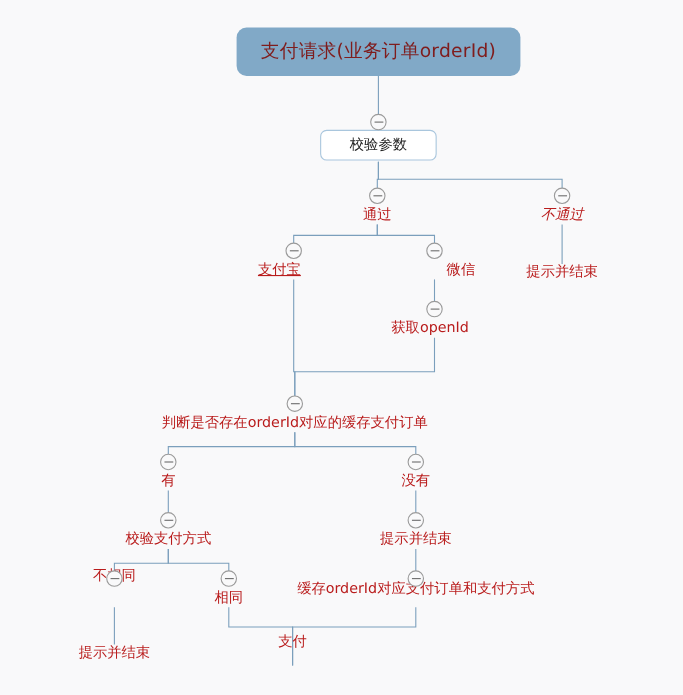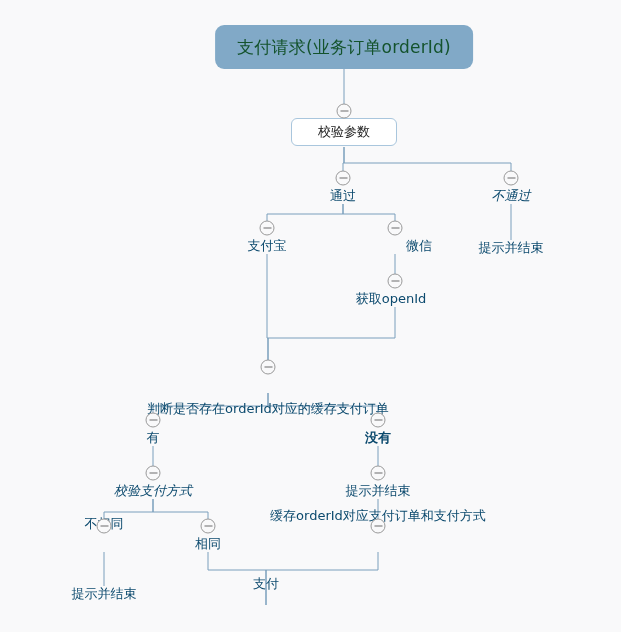--- a/index.html
+++ b/index.html
@@ -26,27 +26,27 @@
     top: 0;
     width: 621px;
     height: 632px;
     pointer-events: none;
   }
   .node {
     position: absolute;
     white-space: nowrap;
     font-size: 13px;
     line-height: 16px;
-    color: #0c4a6e;
+    color: #b91c1c;
     transform: translate(-50%, -50%);
     text-align: center;
   }
   .node.root {
     background: #81a9c7;
-    color: #14532d;
+    color: #7f1d1d;
     font-size: 17px;
     line-height: 20px;
     border-radius: 9px;
     padding: 12px 22px;
     letter-spacing: 0.2px;
   }
   .node.boxed {
     background: #ffffff;
     color: #222222;
     border: 1px solid #a9c6dd;
@@ -100,37 +100,37 @@
       <path d="M 378 552 L 378 570 L 266 570 L 266 605" fill="none" stroke="#7b9fbc" stroke-width="1"></path>
     </svg>
 <div class="node root" style="left: 344px; top: 47px;">支付请求(业务订单orderId)</div>
     <div class="node boxed" style="left: 344px; top: 132px;">校验参数</div>
     <div class="toggle" style="left: 344px; top: 111px;"></div>
     <div class="node" style="left: 343px; top: 196px;">通过</div>
     <div class="toggle" style="left: 343px; top: 178px;"></div>
     <div class="node" style="left: 511px; top: 196px; font-style: italic;">不通过</div>
     <div class="toggle" style="left: 511px; top: 178px;"></div>
     <div class="node" style="left: 511px; top: 248px;">提示并结束</div>
-    <div class="node" style="left: 267px; top: 246px;">支付宝</div>
+    <div class="node" style="left: 254px; top: 246px; text-decoration: underline;">支付宝</div>
     <div class="toggle" style="left: 267px; top: 228px;"></div>
     <div class="node" style="left: 395px; top: 246px; margin-left: 24px;">微信</div>
     <div class="toggle" style="left: 395px; top: 228px;"></div>
     <div class="node" style="left: 391px; top: 299px;">获取openId</div>
     <div class="toggle" style="left: 395px; top: 281px;"></div>
-    <div class="node" style="left: 268px; top: 385px; margin-top: 24px;">判断是否存在orderId对应的缓存支付订单</div>
+    <div class="node" style="left: 268px; top: 385px;">判断是否存在orderId对应的缓存支付订单</div>
     <div class="toggle" style="left: 268px; top: 367px;"></div>
     <div class="node" style="left: 153px; top: 438px;">有</div>
     <div class="toggle" style="left: 153px; top: 420px;"></div>
-    <div class="node" style="left: 378px; top: 438px; font-weight: bold;">没有</div>
+    <div class="node" style="left: 378px; top: 438px;">没有</div>
     <div class="toggle" style="left: 378px; top: 420px;"></div>
-    <div class="node" style="left: 153px; top: 491px; font-style: italic;">校验支付方式</div>
+    <div class="node" style="left: 153px; top: 491px;">校验支付方式</div>
     <div class="toggle" style="left: 153px; top: 473px;"></div>
     <div class="node" style="left: 378px; top: 491px;">提示并结束</div>
     <div class="toggle" style="left: 378px; top: 473px;"></div>
     <div class="node" style="left: 104px; top: 524px;">不相同</div>
     <div class="toggle" style="left: 104px; top: 526px;"></div>
     <div class="node" style="left: 208px; top: 544px;">相同</div>
     <div class="toggle" style="left: 208px; top: 526px;"></div>
-    <div class="node" style="left: 378px; top: 516px;">缓存orderId对应支付订单和支付方式</div>
+    <div class="node" style="left: 378px; top: 536px;">缓存orderId对应支付订单和支付方式</div>
     <div class="toggle" style="left: 378px; top: 526px;"></div>
     <div class="node" style="left: 104px; top: 594px;">提示并结束</div>
     <div class="node" style="left: 266px; top: 584px;">支付</div>
   </div>
 
 </body></html>

